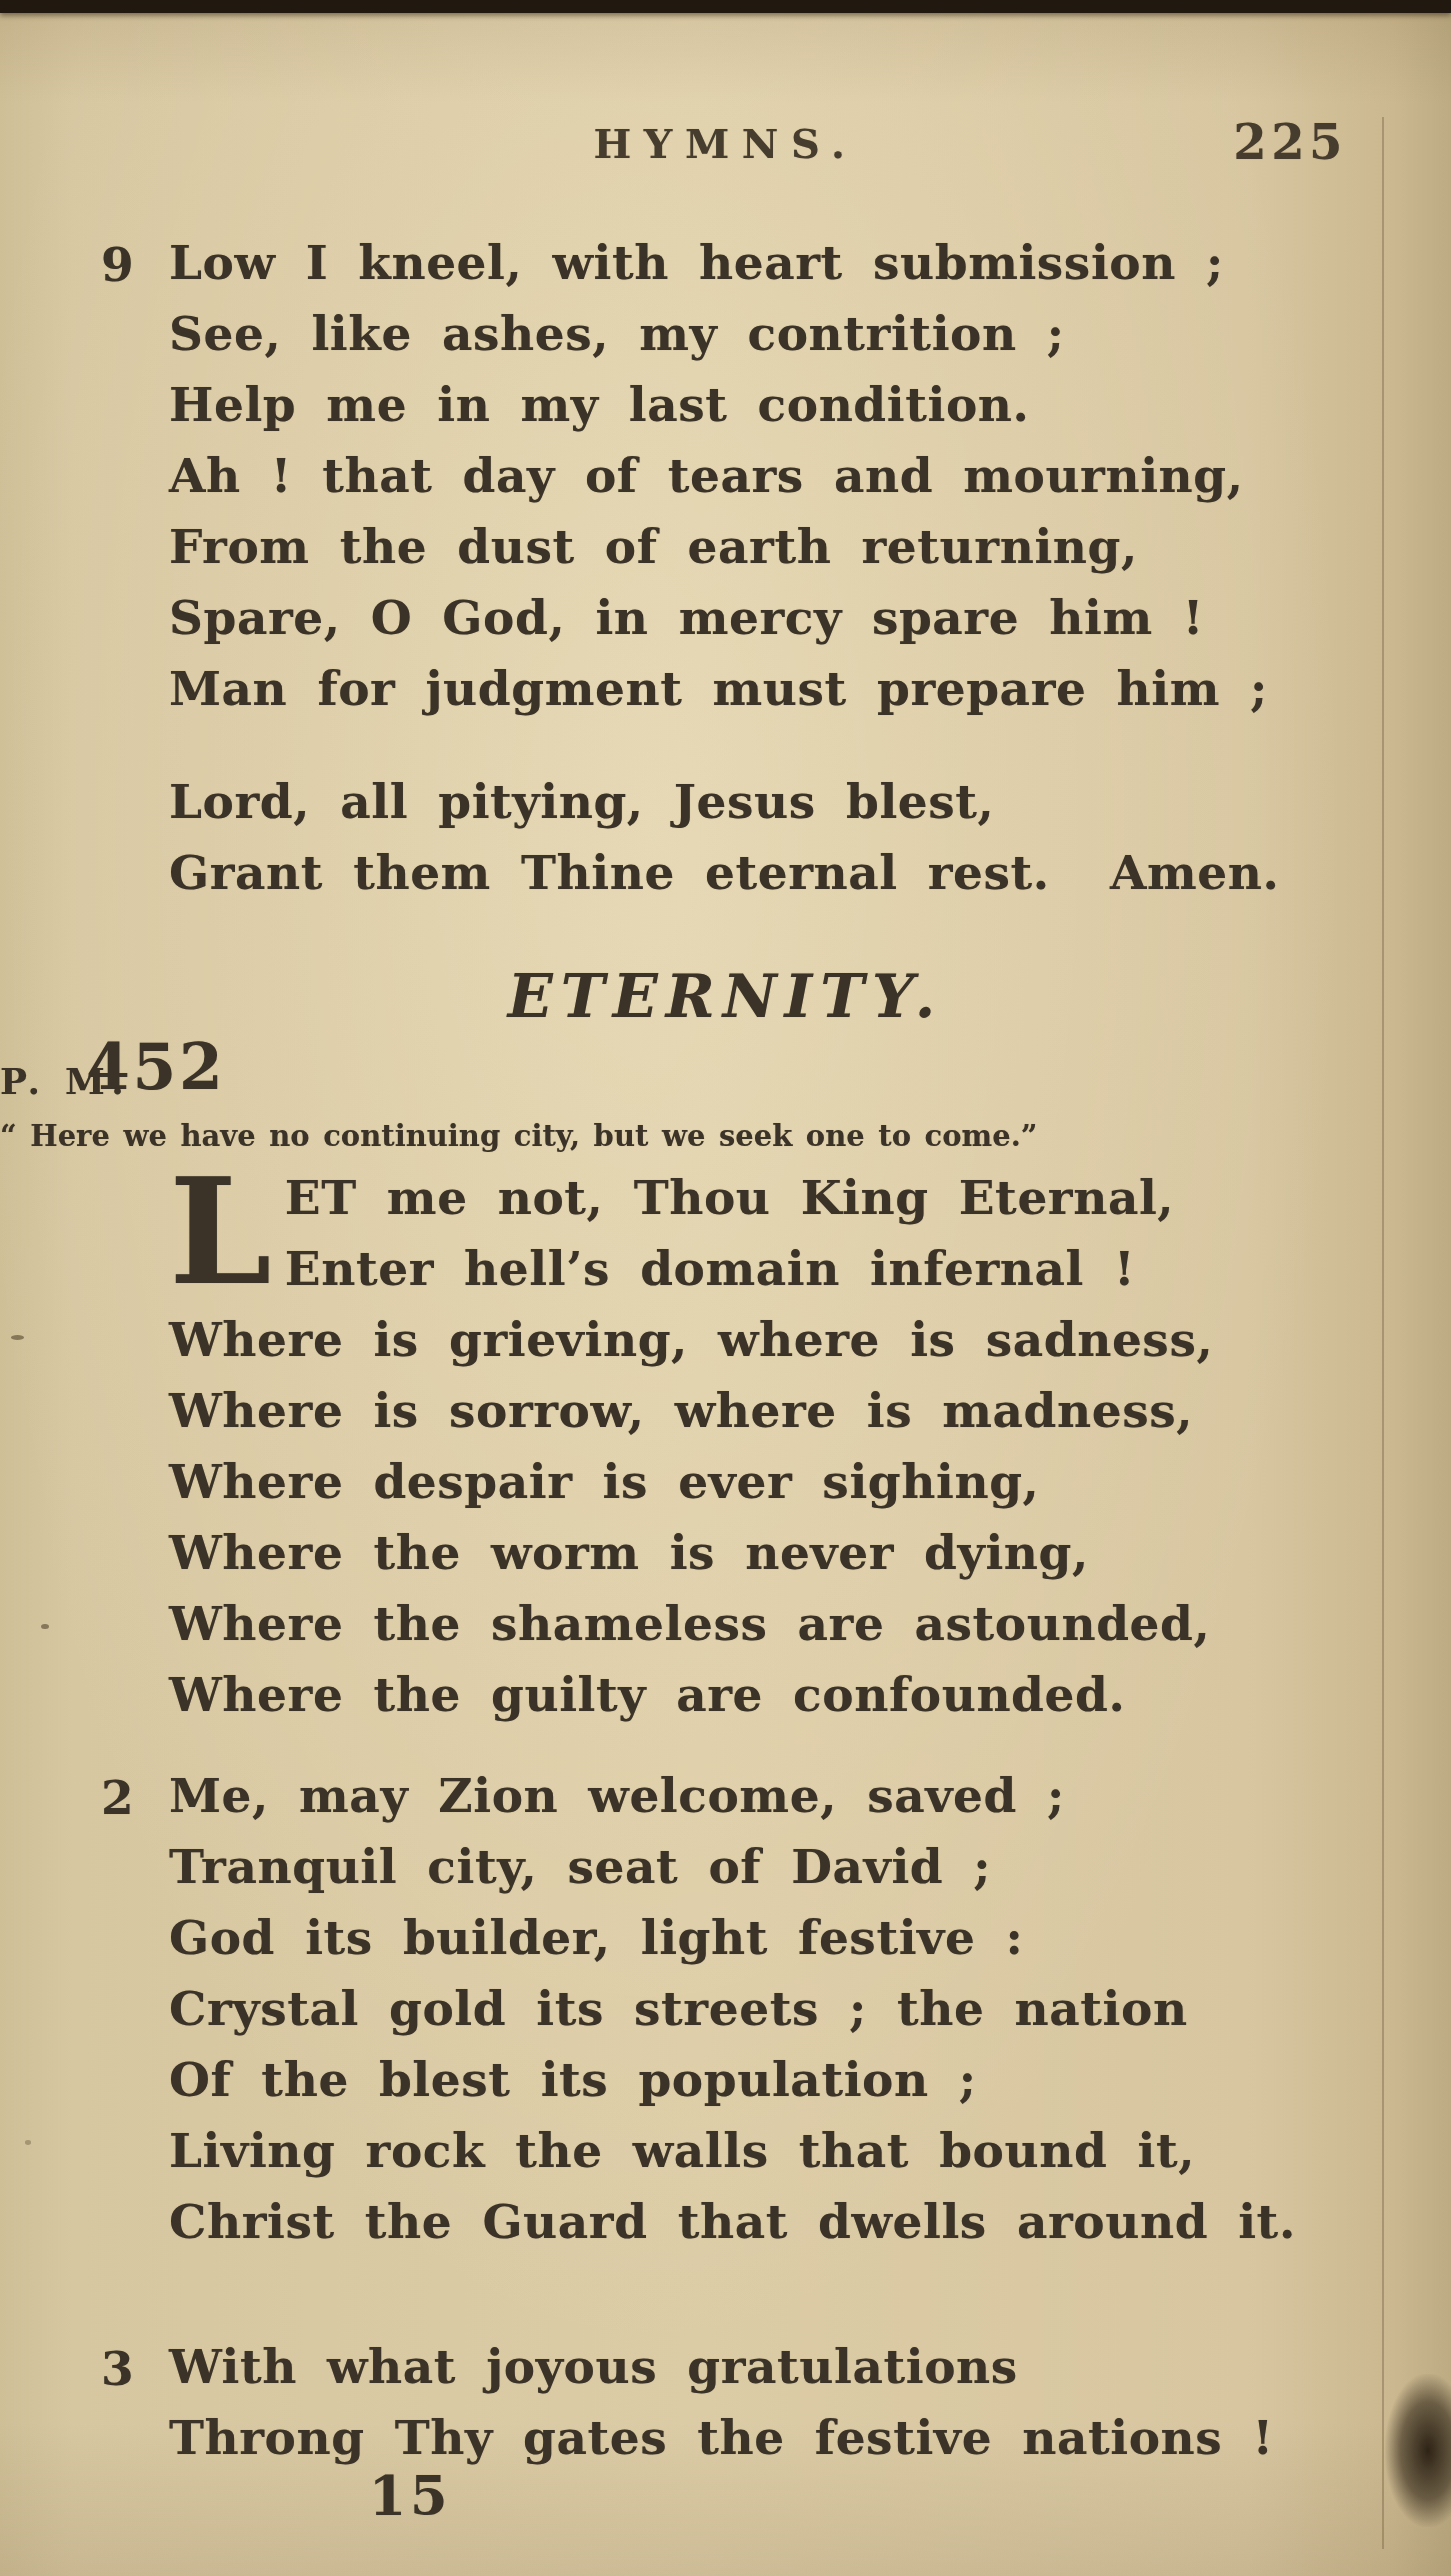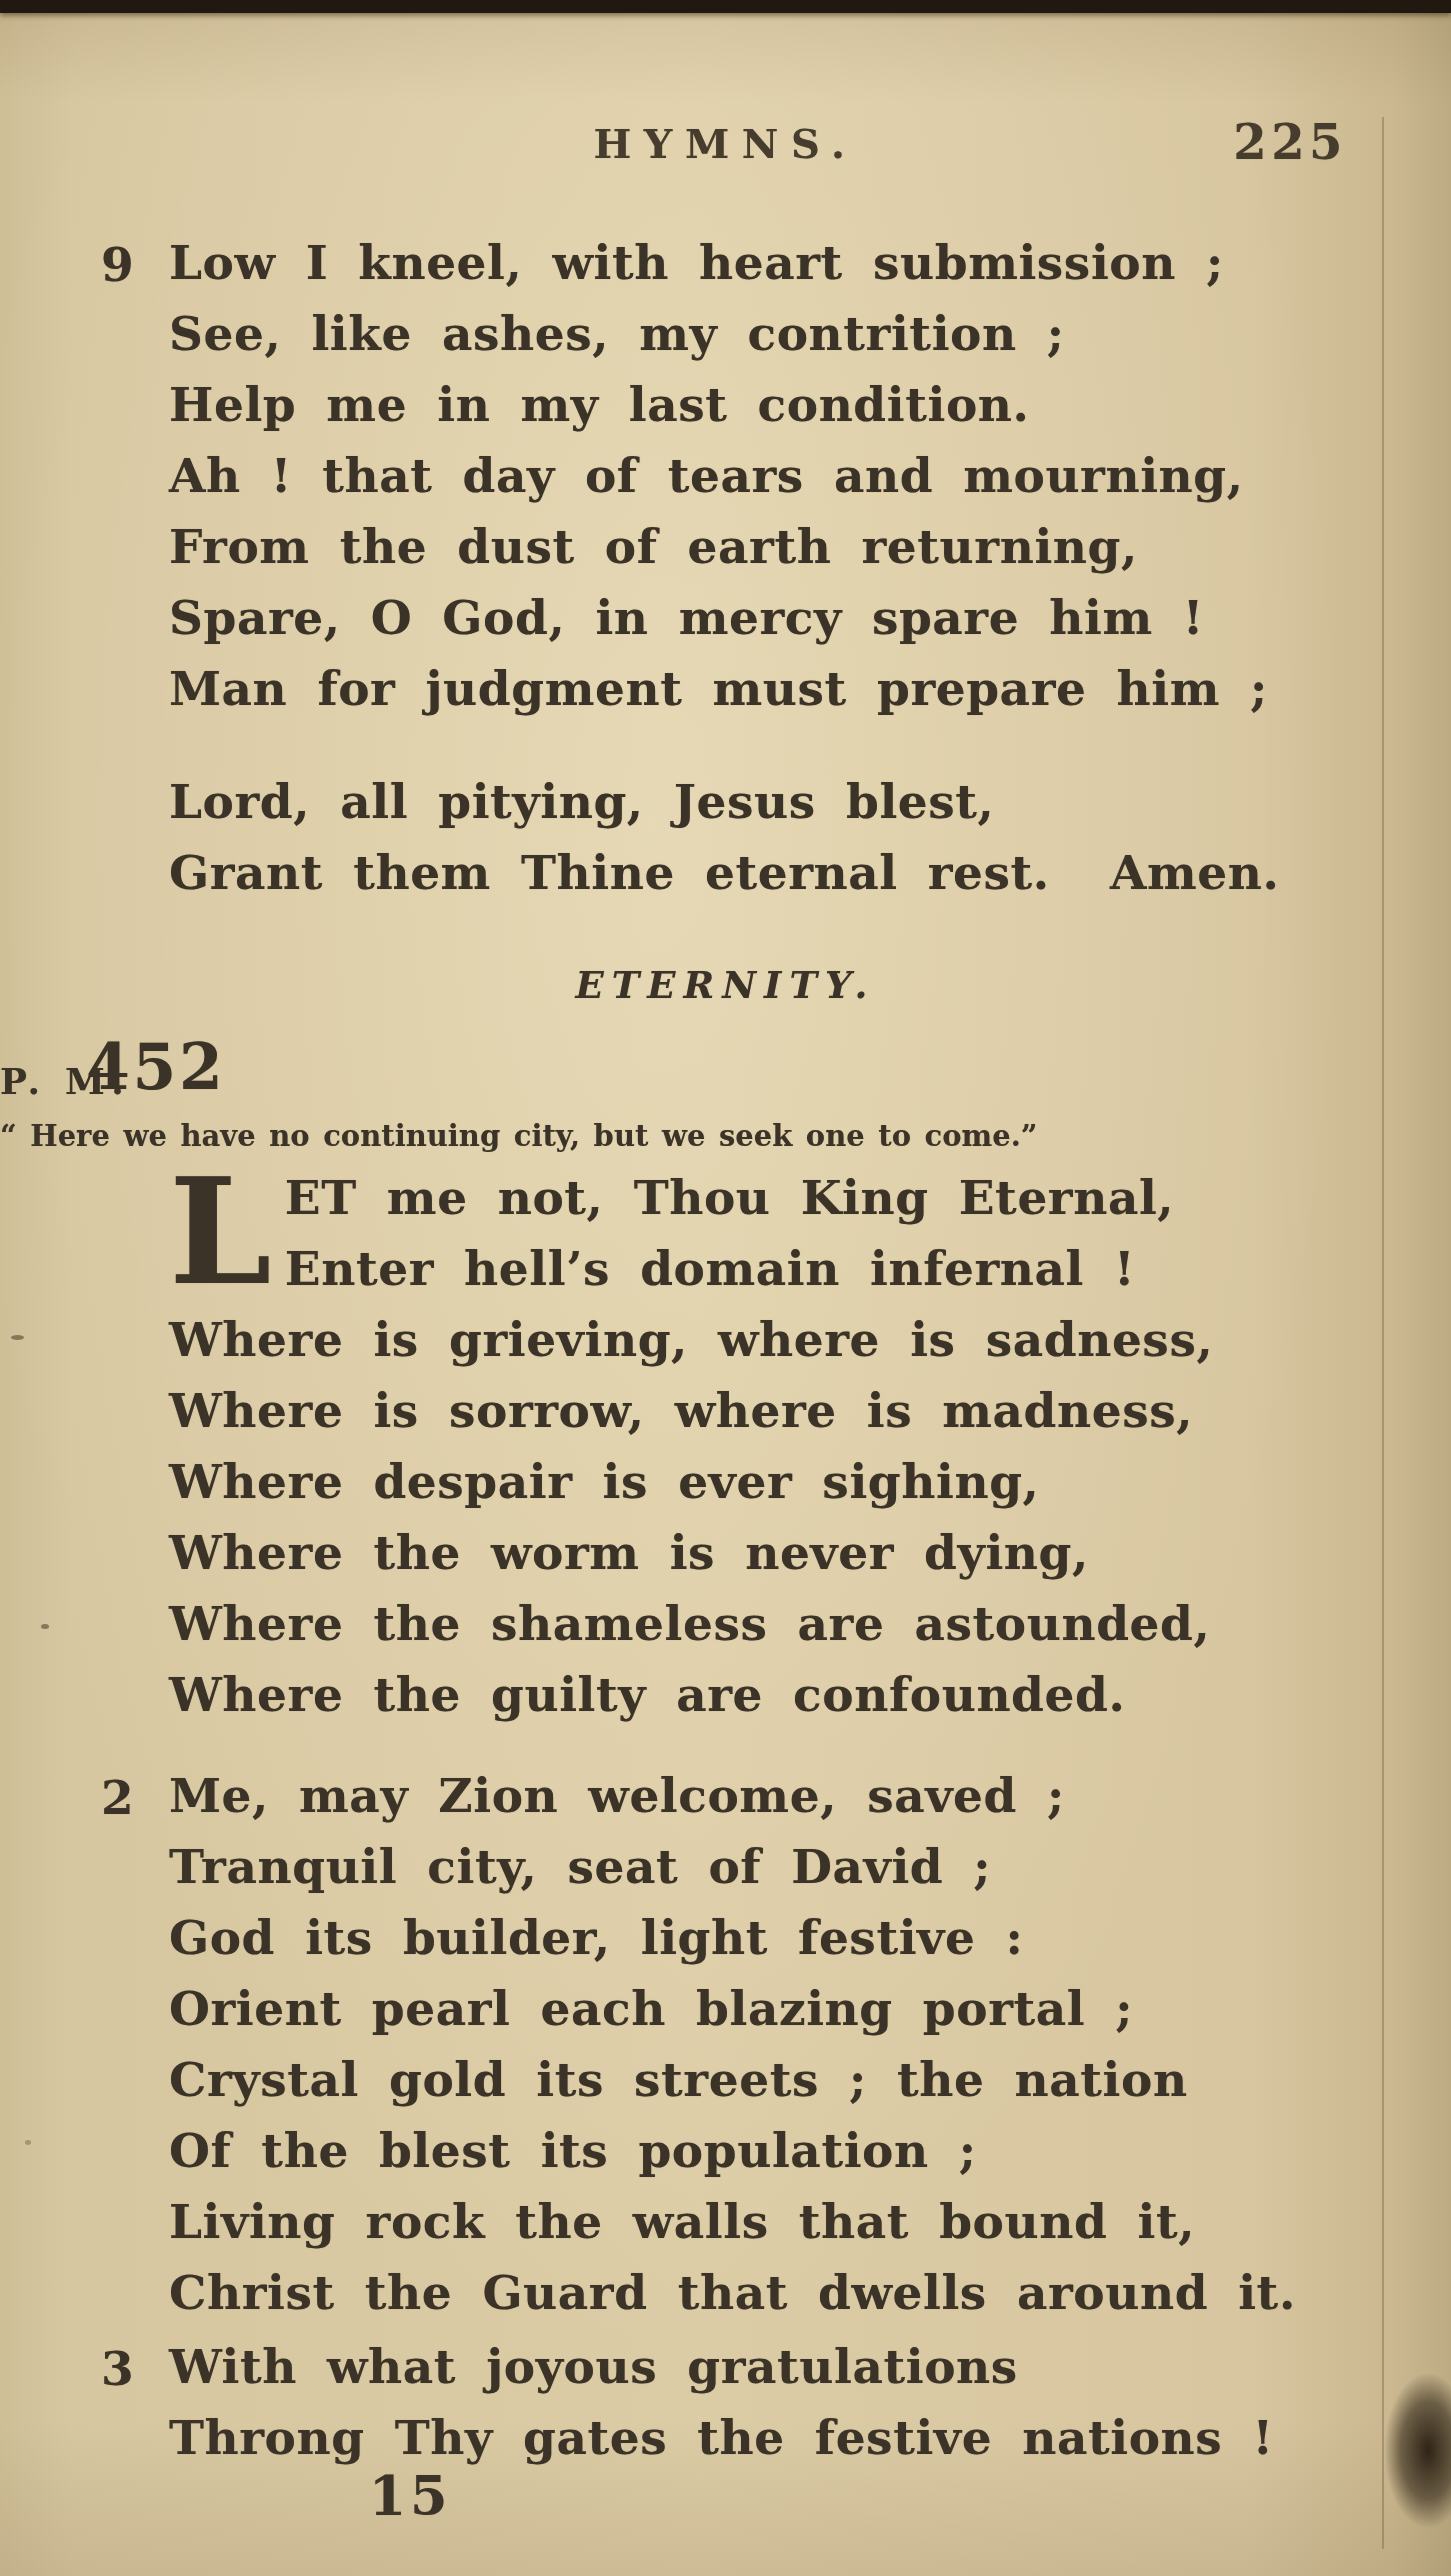--- a/index.html
+++ b/index.html
@@ -54,21 +54,21 @@
     text-shadow:0 0 0.9px rgba(55,45,28,0.35);
   }
   .verse { position:absolute; left:169px; right:81px; }
   .verse-num { position:absolute; left:-68px; top:1.8px; }
   .line, .lines > div { white-space:pre; }
 
   
   .hymn-title {
     position:absolute; top:967px; left:0; width:100%;
     text-align:center; font-style:italic;
-    font-size:37px; line-height:1; letter-spacing:8px;
+    font-size:59px; line-height:1; letter-spacing:8px;
     text-shadow:0 0 0.9px rgba(55,45,28,0.35);
   }
   .hymn-number {
     position:absolute; top:1030px; left:86px;
     font-size:63px; line-height:1.18; letter-spacing:2.7px;
     text-shadow:0 0 0.9px rgba(55,45,28,0.35);
   }
   .hymn-meter {
     position:absolute; top:1063px; left:0; width:100%;
     text-align:left; font-size:36px; line-height:1; letter-spacing:6.3px;
@@ -151,21 +151,20 @@
         <div>Where the guilty are confounded.</div>
       </div>
   </div>
 
   <div class="verse body-text" style="top:1760px">
     <span class="verse-num">2</span>
     <div class="lines">
         <div>Me, may Zion welcome, saved ;</div>
         <div>Tranquil city, seat of David ;</div>
         <div>God its builder, light festive :</div>
-        <div>Orient pearl each blazing portal ;</div>
         <div>Crystal gold its streets ; the nation</div>
         <div>Of the blest its population ;</div>
         <div>Living rock the walls that bound it,</div>
         <div>Christ the Guard that dwells around it.</div>
       </div>
   </div>
 
   <div class="verse body-text" style="top:2331px">
     <span class="verse-num">3</span>
     <div class="lines">

